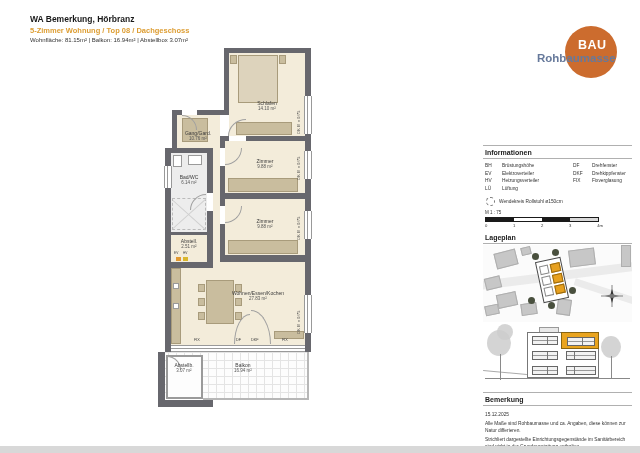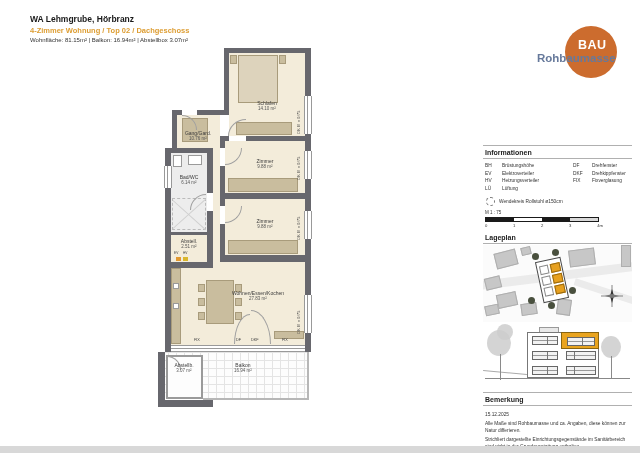--- a/index.html
+++ b/index.html
@@ -66,22 +66,22 @@
   .eground{position:absolute;background:#888;}
   .note{font-size:4.8px;color:#333;line-height:1.35;margin:3px 0 0 2px;width:142px;}
   #bottom-strip{position:absolute;left:0;top:446px;width:640px;height:7px;background:#d8d8d8;}
 </style>
 </head>
 <body>
 
 <div id="page">
 
   <div id="hdr">
-    <div class="t1">WA Lehmgrube, Hörbranz</div>
-    <div class="t2">4-Zimmer Wohnung / Top 02 / Dachgeschoss</div>
+    <div class="t1">WA Bemerkung, Hörbranz</div>
+    <div class="t2">5-Zimmer Wohnung / Top 08 / Dachgeschoss</div>
     <div class="t3">Wohnfläche: 81.15m² | Balkon: 16.94m² | Abstellbox 3.07m²</div>
   </div>
 
   <div id="logo-circle"></div>
   <div id="logo-bau">BAU</div>
   <div id="logo-moos">Rohbaumasse</div>
 
   <div id="plan">
 
     <div class="floor" style="left:71px;top:5px;width:76px;height:83px;"></div>

